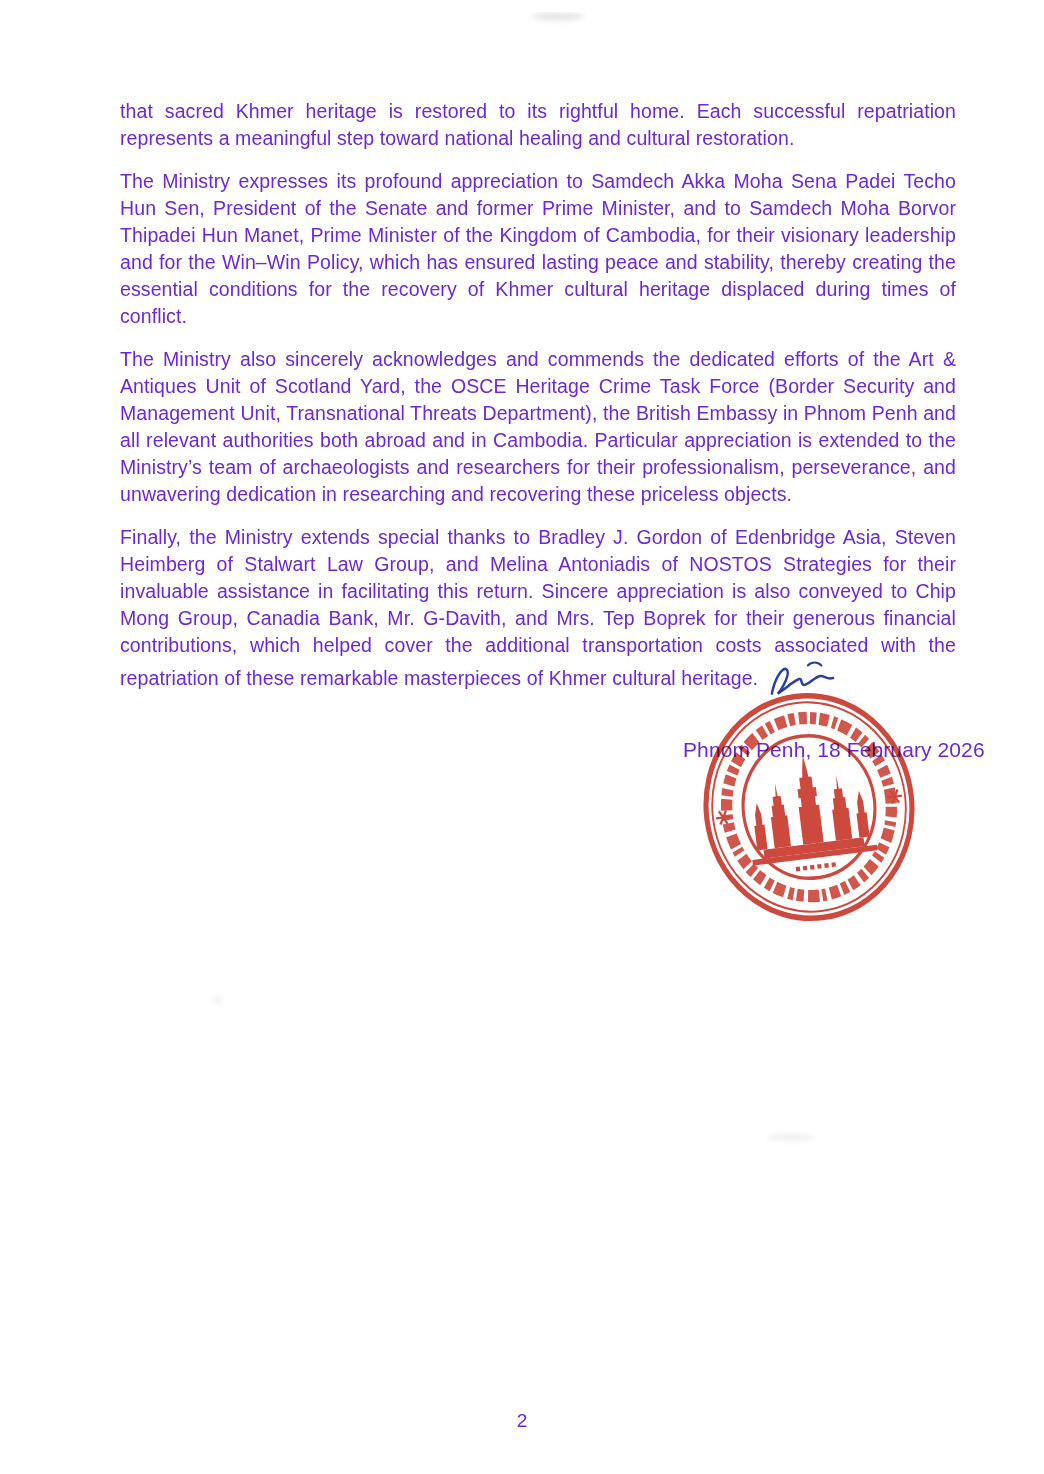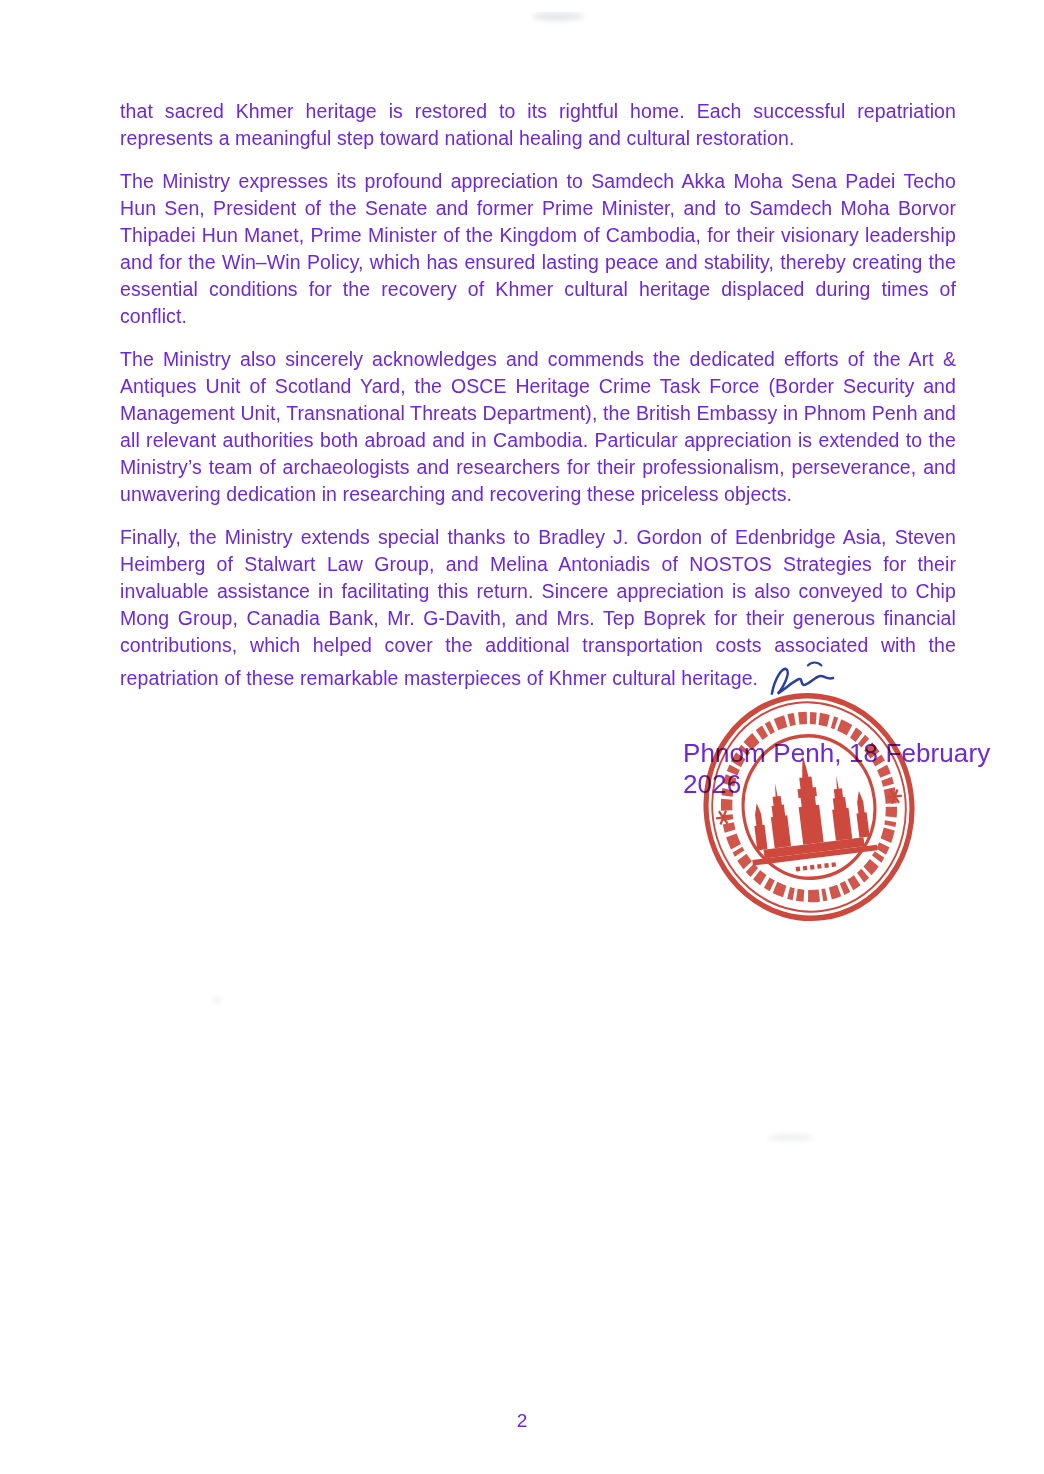--- a/index.html
+++ b/index.html
@@ -29,21 +29,21 @@
   }
   .sig {
     display: inline-block;
     vertical-align: -18px;
     margin-left: 10px;
   }
   .dateline {
     position: absolute;
     left: 683px;
     top: 726px;
-    font-size: 26px;
+    font-size: 21px;
     letter-spacing: 0.1px;
     z-index: 1;
   }
   .stamp {
     position: absolute;
     left: 701px;
     top: 678px;
     width: 216px;
     height: 234px;
     mix-blend-mode: multiply;

